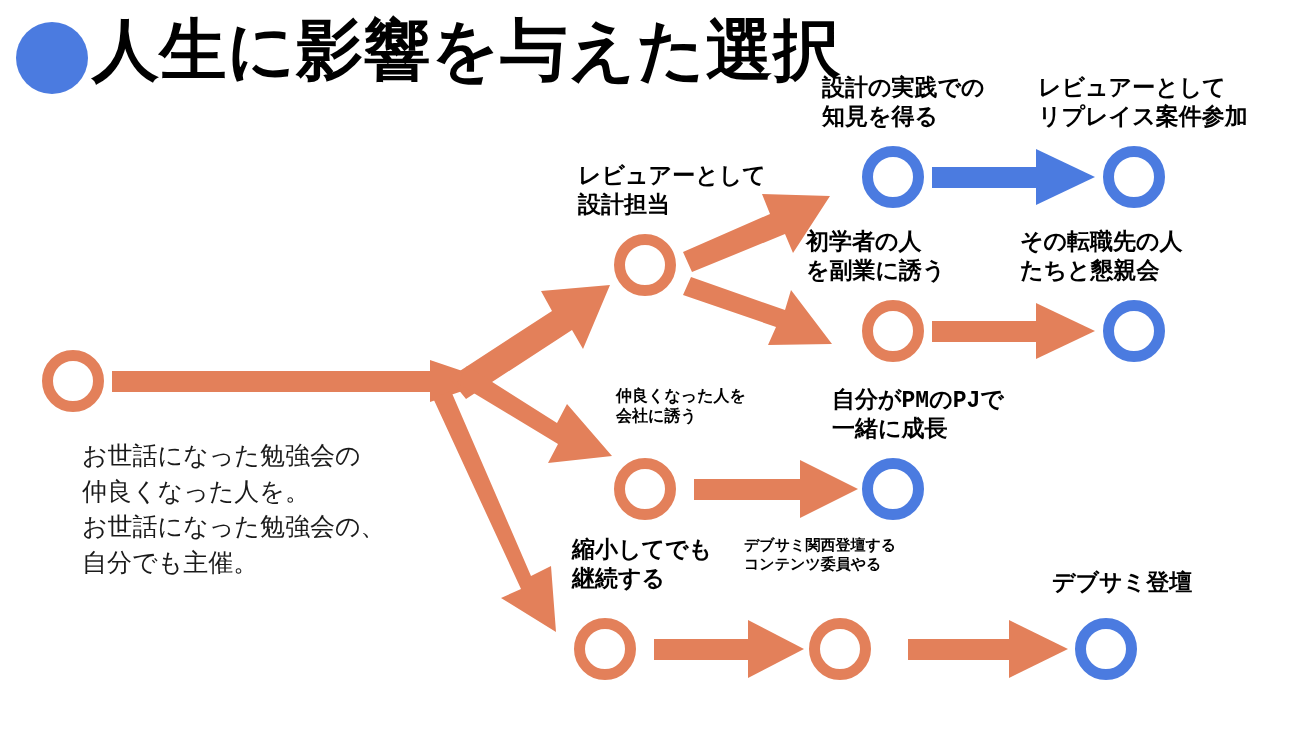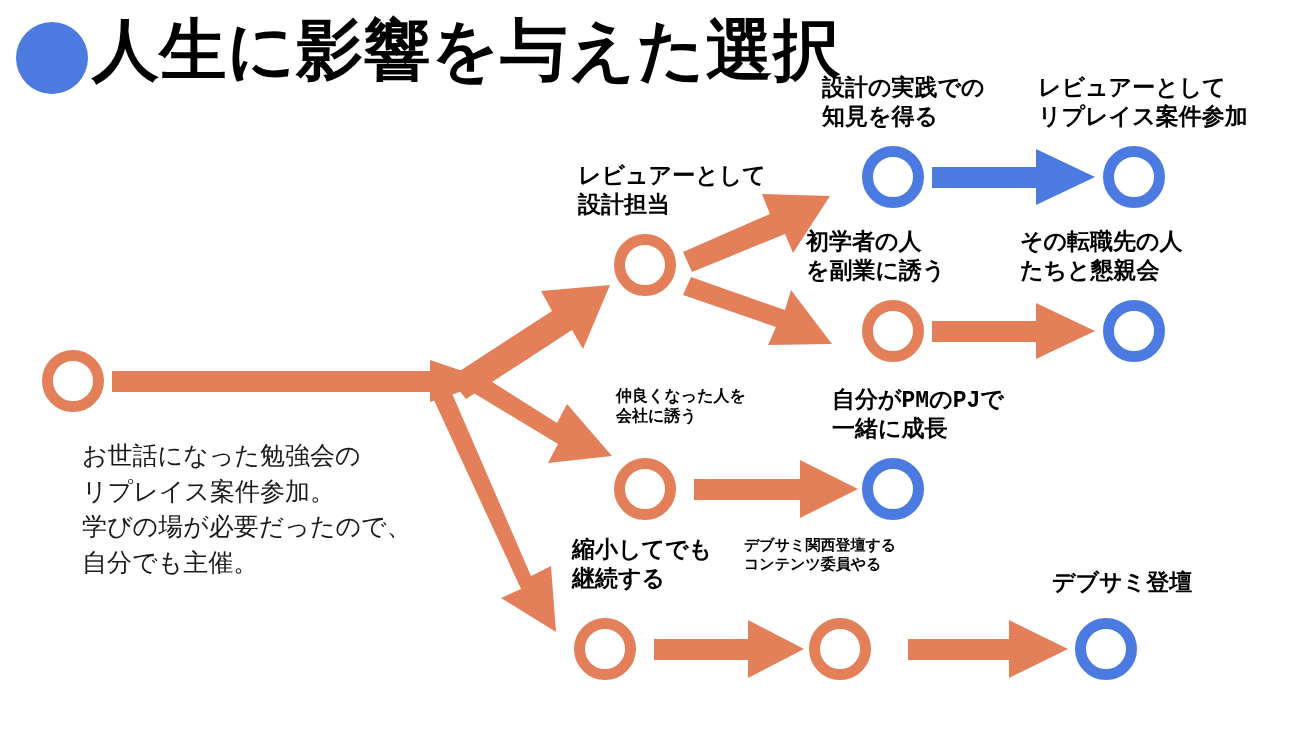--- a/index.html
+++ b/index.html
@@ -161,22 +161,22 @@
       <rect x="908" y="639" width="105" height="21" fill="#E3805A"></rect>
       <path d="M 1009 620 L 1068 649 L 1009 678 Z" fill="#E3805A"></path>
     </g>
   </svg>
 
 
   <div class="node" style="left:42px; top:350px; width:62px; height:62px; border:11px solid #E3805A;"></div>
 
   <div class="desc" style="left:34px; top:440px; font-size:25px;margin-left:48px;">
     <span class="ln">お世話になった勉強会の</span>
-    <span class="ln">リプレイス案件参加。</span>
-    <span class="ln">学びの場が必要だったので、</span>
+    <span class="ln">仲良くなった人を。</span>
+    <span class="ln">お世話になった勉強会の、</span>
     <span class="ln">自分でも主催。</span>
   </div>
 
   <div class="label" style="left:578px; top:163px; font-size:23px;">
     <span class="ln">レビュアーとして</span>
     <span class="ln">設計担当</span>
   </div>
   <div class="node" style="left:614px; top:234px; width:62px; height:62px; border:11px solid #E3805A;"></div>
 
   <div class="label" style="left:822px; top:75px; font-size:23px;">

